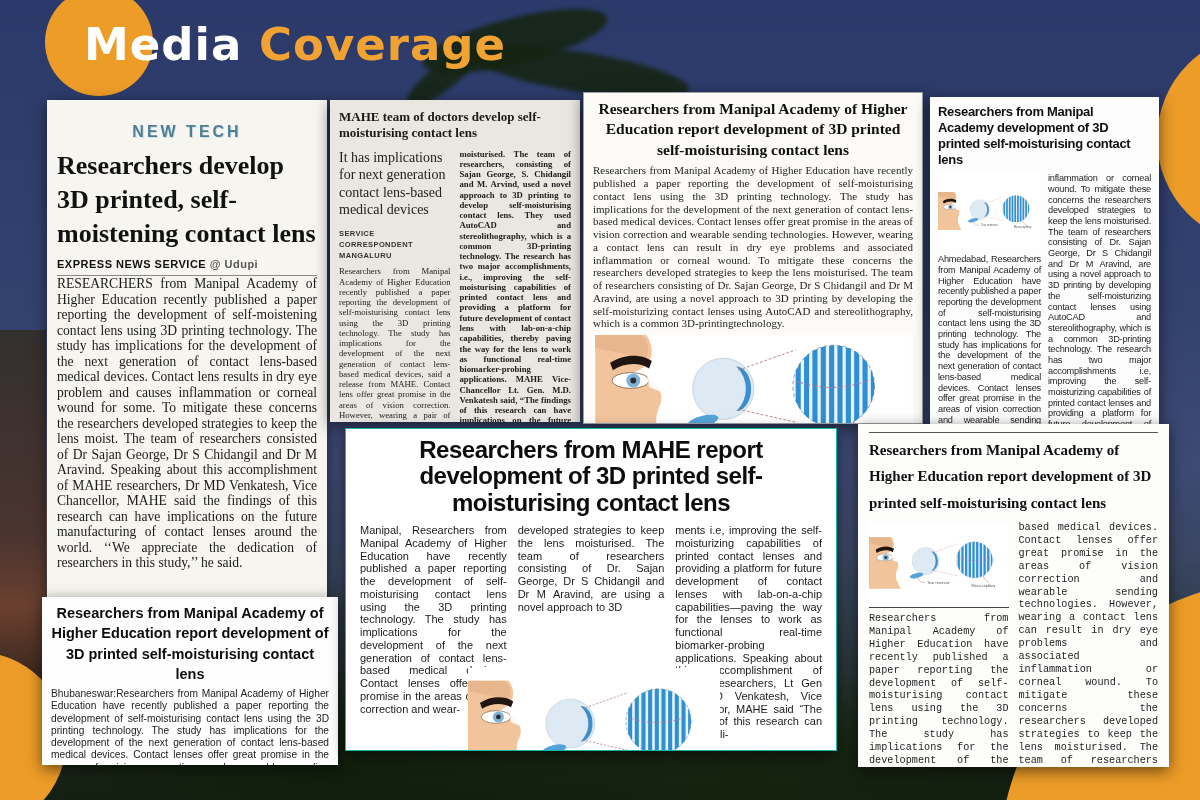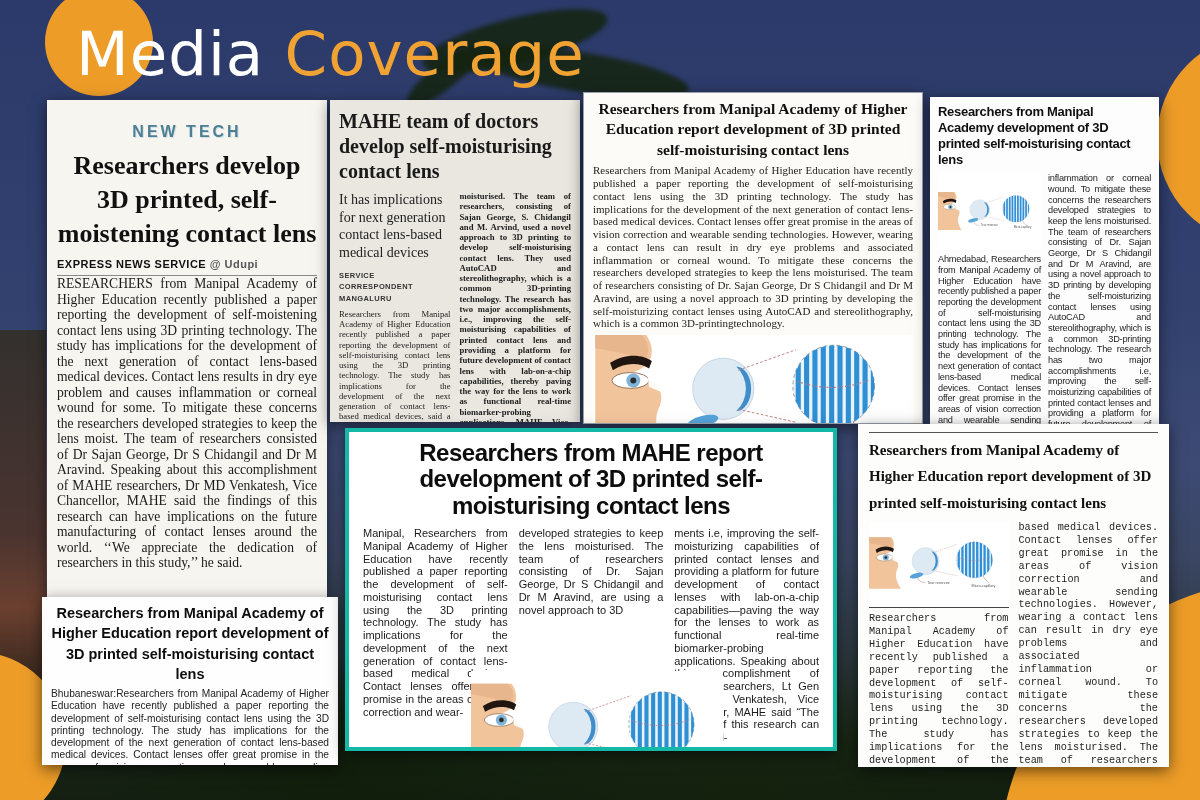--- a/index.html
+++ b/index.html
@@ -22,43 +22,43 @@
   .building { position:absolute; left:0; top:330px; width:46px; height:370px; z-index:0;
     background:linear-gradient(180deg,#33302e,#4a3430 55%,#6b4030 75%,#2a2018); }
 
   .orange-circle { position:absolute; border-radius:50%; background:#ec9c27; z-index:1; }
   .c-tl { left:45px;  top:-12px; width:108px; height:108px; }
   .c-tr { left:1157px; top:33px; width:212px; height:212px; }
   .c-br { left:998px; top:578px; width:584px; height:584px; }
   .c-bl { left:-112px; top:652px; width:178px; height:178px; }
 
   
-  .page-title { position:absolute; left:76px; top:18px; z-index:2;
-    font-family:"DejaVu Sans", sans-serif; font-size:61px; letter-spacing:1px; font-weight:400; }
+  .page-title { position:absolute; left:84px; top:18px; z-index:2;
+    font-family:"DejaVu Sans", sans-serif; font-size:45px; letter-spacing:1px; font-weight:700; }
   .page-title .t-white { color:#ffffff; }
   .page-title .t-orange { color:#f0a232; }
 
   
   .clip { position:absolute; z-index:2; box-shadow:0 4px 14px rgba(0,0,0,.55); overflow:hidden; color:#161616; }
 
   
   .clip-express { left:47px; top:100px; width:280px; height:497px; background:#f7f5f0; padding:23px 10px 6px; }
   .clip-express .kicker { text-align:center; font-weight:bold; font-size:16px; letter-spacing:3px;
      color:#4d7e92; text-shadow:1px 1px 0 #cfe0e6; margin-bottom:8px; }
   .clip-express .headline { font-family:"Liberation Serif", serif; font-size:26px; line-height:1.3;
-     text-align:center; color:#111; margin-bottom:8px; }
+     color:#111; margin-bottom:8px; }
   .clip-express .byline { font-size:11px; font-weight:bold; letter-spacing:.5px; color:#111;
      border-bottom:1px solid #8a8a8a; padding-bottom:5px; margin-bottom:0; }
   .clip-express .byline .loc { color:#555; font-weight:bold; }
   .clip-express .body { font-family:"Liberation Serif", serif; font-size:13.6px; line-height:1.14;
      text-align:justify; color:#1b1b1b; }
 
   
   .clip-hindu { left:330px; top:100px; width:250px; height:322px; background:#eae7e0; padding:9px 9px 6px; }
-  .clip-hindu .headline { font-family:"Liberation Serif", serif; font-weight:600; font-size:20px;
+  .clip-hindu .headline { font-family:"Liberation Serif", serif; font-weight:600; font-size:13px;
      line-height:1.25; color:#1a1a1a; margin-bottom:7px; }
   .clip-hindu .cols { display:flex; gap:9px; }
   .clip-hindu .col { width:50%; }
   .clip-hindu .subhead { font-family:"Liberation Serif", serif; font-size:14px; line-height:1.25;
      color:#222; margin-bottom:9px; }
   .clip-hindu .byline { font-size:7.5px; font-weight:bold; letter-spacing:.4px; color:#333; line-height:1.5;
      margin-bottom:5px; }
   .clip-hindu .body { font-family:"Liberation Serif", serif; font-size:8.7px; line-height:1.18;
      text-align:justify; color:#222; }
   .clip-hindu .col2 .body { font-weight:bold; color:#1c1c1c; }
@@ -80,21 +80,21 @@
   .clip-ahm .body { font-size:9.2px; line-height:1.16; text-align:justify; letter-spacing:-.2px; color:#1c1c1c; }
   .clip-ahm .diagram-wrap { height:76px; margin-bottom:5px; background:#fff; }
 
   
   .clip-bhu { left:42px; top:597px; width:296px; height:168px; background:#fefefe; padding:6px 9px; }
   .clip-bhu .headline { font-size:14.5px; font-weight:bold; line-height:1.4; text-align:center;
      color:#0d0d0d; margin-bottom:4px; }
   .clip-bhu .body { font-size:10.2px; line-height:1.2; text-align:justify; color:#222; }
 
   
-  .clip-mahe { left:345px; top:428px; width:492px; height:323px; background:#ffffff; border:4px solid #14b8a6; padding:8px 14px 6px; }
+  .clip-mahe { left:345px; top:428px; width:492px; height:323px; background:#ffffff; border:1px solid #14b8a6; padding:8px 14px 6px; }
   .clip-mahe .headline { font-size:24px; font-weight:bold; letter-spacing:-.5px; line-height:1.1;
      text-align:center; color:#0c0c0c; margin-bottom:8px; }
   .clip-mahe .cols { display:flex; gap:11px; position:relative; height:262px; }
   .clip-mahe .col { width:33.33%; }
   .clip-mahe .body { font-size:11px; line-height:1.16; text-align:justify; color:#1a1a1a; }
   .clip-mahe .diagram-big { position:absolute; left:108px; bottom:0; width:252px; height:118px;
      background:#fff; z-index:2; }
 
   
   .clip-right { left:858px; top:424px; width:311px; height:343px; background:#fdfdfc; padding:8px 11px 6px; }

